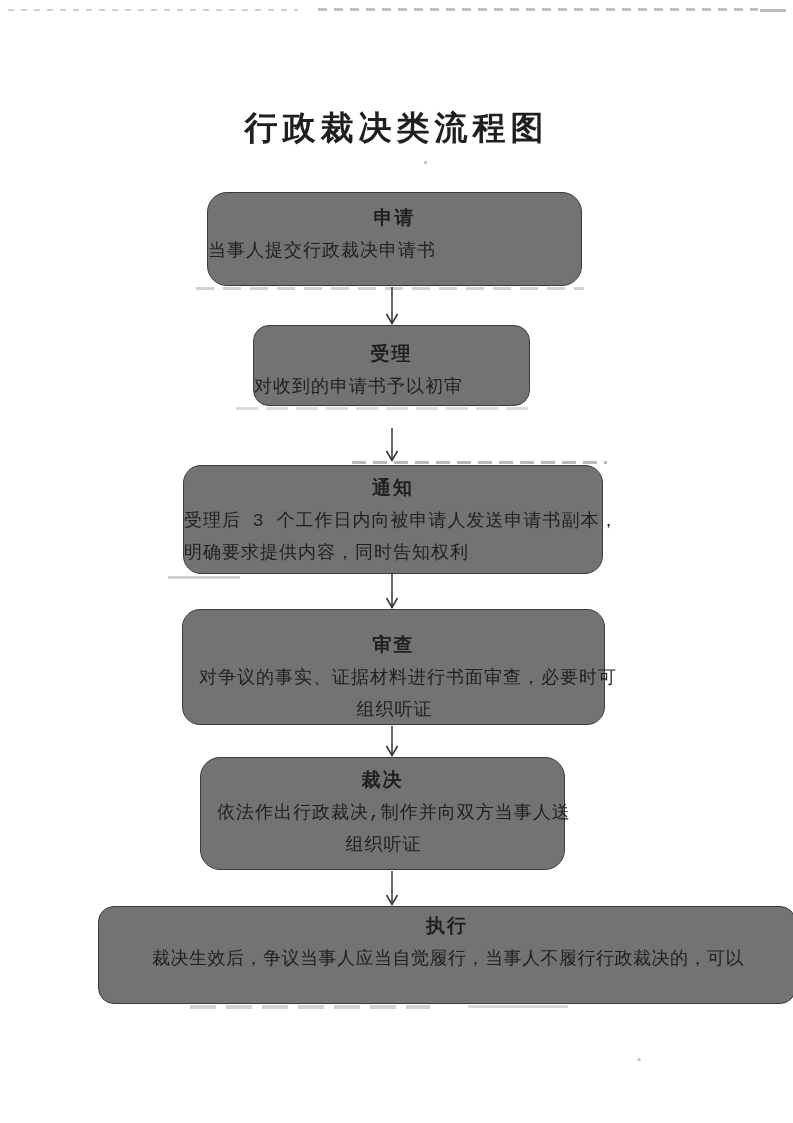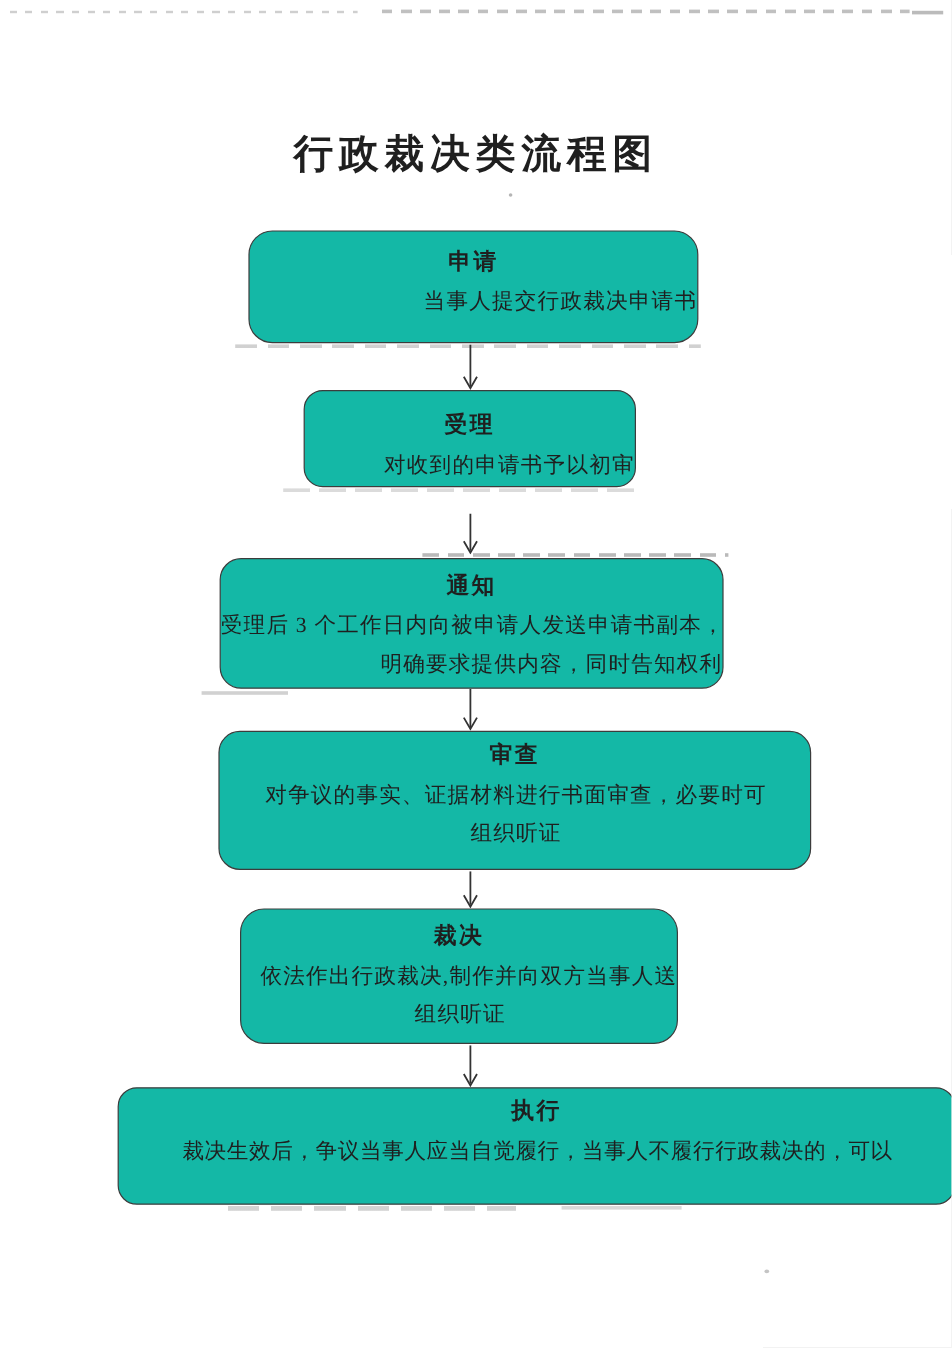--- a/index.html
+++ b/index.html
@@ -1,37 +1,37 @@
 <!DOCTYPE html>
 <html><head>
 <meta charset="utf-8">
 <style>
   html,body{margin:0;padding:0;background:#e8e8e8;}
   .page{
     position:relative;width:793px;height:1123px;margin:0 auto;
     background:#ffffff;overflow:hidden;
-    font-family:Liberation Serif, serif;color:#1f1f1f;
+    font-family:Liberation Mono, monospace;color:#1f1f1f;
   }
   .title{
     position:absolute;left:0;right:0;top:106px;margin:0;
     text-align:center;font-size:33px;font-weight:bold;letter-spacing:5px;
   }
   .box{
-    position:absolute;box-sizing:border-box;background:#14b8a6;
+    position:absolute;box-sizing:border-box;background:#737373;
     border:1.6px solid #3c3c3c;
   }
   .box-title{text-align:center;font-weight:bold;font-size:19px;letter-spacing:2px;margin-bottom:4px;}
   .box-body{font-size:18px;letter-spacing:1px;line-height:32px;}
   .box-body .line{display:block;white-space:nowrap;text-align:center;}
-  .center .line{text-align:right;}
+  .center .line{text-align:left;}
   .leftal{padding-left:16px;padding-right:14px;text-align:left;}
   .b1{left:207px;top:192px;width:375px;height:94px;border-radius:20px;padding-top:12px;}
   .b2{left:253px;top:325px;width:277px;height:81px;border-radius:16px;padding-top:15px;}
   .b3{left:183px;top:465px;width:420px;height:109px;border-radius:18px;padding-top:9px;}
-  .b4{left:182px;top:609px;width:494px;height:116px;border-radius:18px;padding-top:6px;}
+  .b4{left:182px;top:609px;width:423px;height:116px;border-radius:18px;padding-top:22px;}
   .b5{left:200px;top:757px;width:365px;height:113px;border-radius:20px;padding-top:9px;}
   .b6{left:98px; top:906px;width:698px;height:98px;border-radius:16px;padding-top:6px;}
   .b6 .box-body{letter-spacing:0.5px;line-height:32px;}
   .arrow{position:absolute;left:382px;}
   .a1{top:287px;} .a2{top:428px;} .a3{top:574px;} .a4{top:726px;} .a5{top:871px;}
   
   .artifact{position:absolute;pointer-events:none;}
   .scan1{left:8px;top:9px;width:290px;height:2px;opacity:.5;
     background:repeating-linear-gradient(90deg,#9f9f9f 0 6px,transparent 6px 13px);}
   .scan2{left:318px;top:8px;width:440px;height:3px;opacity:.55;

